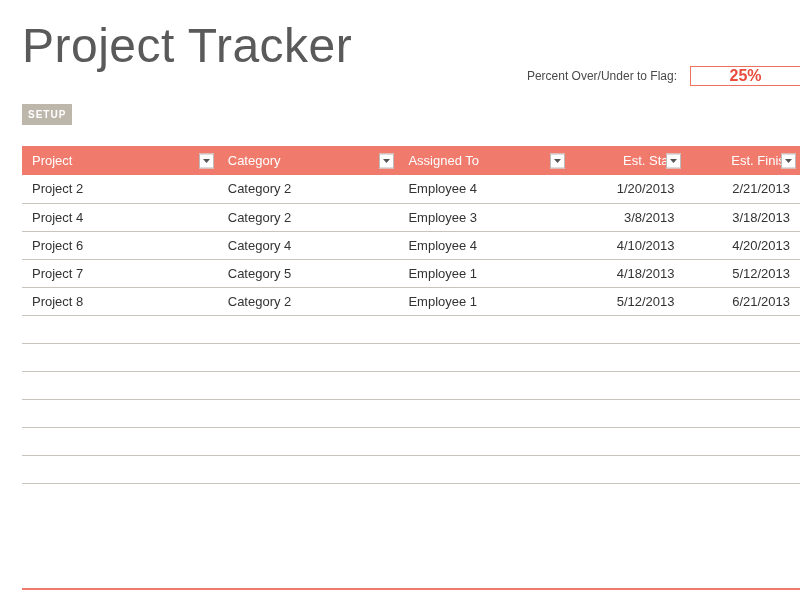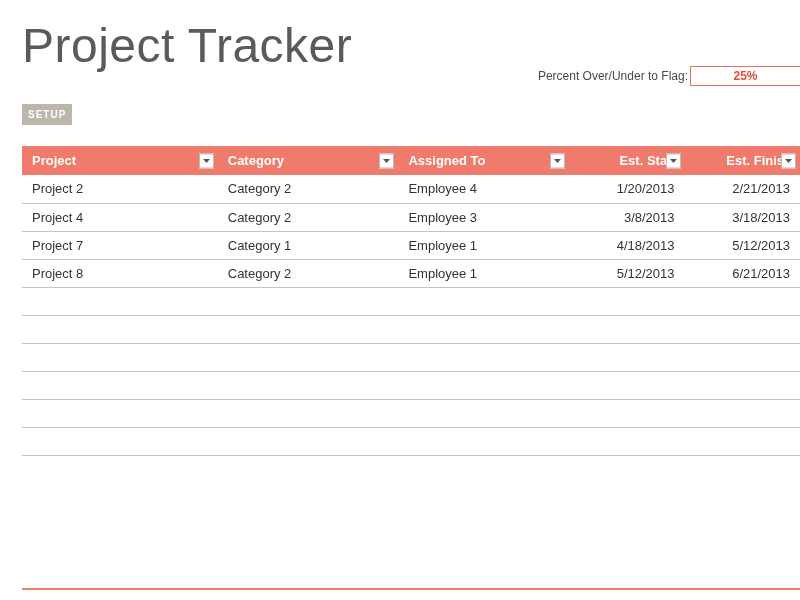--- a/index.html
+++ b/index.html
@@ -18,34 +18,34 @@
     color: #5a5a5a;
     padding: 18px 0 0 22px;
     letter-spacing: 0.5px;
   }
   .flag-row {
     position: absolute;
     top: 66px;
     right: 0;
     display: flex;
     align-items: center;
-    gap: 2px;
+    gap: 13px;
     font-size: 12px;
     color: #4a4a4a;
   }
   .flag-box {
     border: 1px solid #f07060;
     width: 110px;
     height: 20px;
     display: flex;
     align-items: center;
     justify-content: center;
     color: #e84c3d;
     font-weight: bold;
-    font-size: 12px;
+    font-size: 16px;
     border-right: none;
   }
   .setup-btn {
     position: absolute;
     top: 104px;
     left: 22px;
     background: #bdb6ab;
     color: #fff;
     font-size: 10px;
     font-weight: bold;
@@ -59,21 +59,21 @@
     top: 146px;
     left: 22px;
     right: 0;
     bottom: 0;
     overflow: hidden;
   }
   table { border-collapse: collapse; width: 100%; }
   thead tr { background: #f07a6c; }
   th {
     color: #fff;
-    font-weight: 700;
+    font-weight: 400;
     font-size: 13px;
     text-align: left;
     padding: 7px 8px 7px 10px;
     position: relative;
     white-space: nowrap;
   }
   th.r, td.r { text-align: right; }
   .drop {
     position: absolute;
     right: 4px;
@@ -181,22 +181,29 @@
           <td class="r">2/21/2013</td>
         </tr>
         <tr>
           <td>Project 4</td>
           <td>Category 2</td>
           <td>Employee 3</td>
           <td class="r">3/8/2013</td>
           <td class="r">3/18/2013</td>
         </tr>
         <tr>
+          <td>Project 6</td>
+          <td>Category 4</td>
+          <td>Employee 4</td>
+          <td class="r">4/10/2013</td>
+          <td class="r">4/20/2013</td>
+        </tr>
+        <tr>
           <td>Project 7</td>
-          <td>Category 1</td>
+          <td>Category 5</td>
           <td>Employee 1</td>
           <td class="r">4/18/2013</td>
           <td class="r">5/12/2013</td>
         </tr>
         <tr>
           <td>Project 8</td>
           <td>Category 2</td>
           <td>Employee 1</td>
           <td class="r">5/12/2013</td>
           <td class="r">6/21/2013</td>

